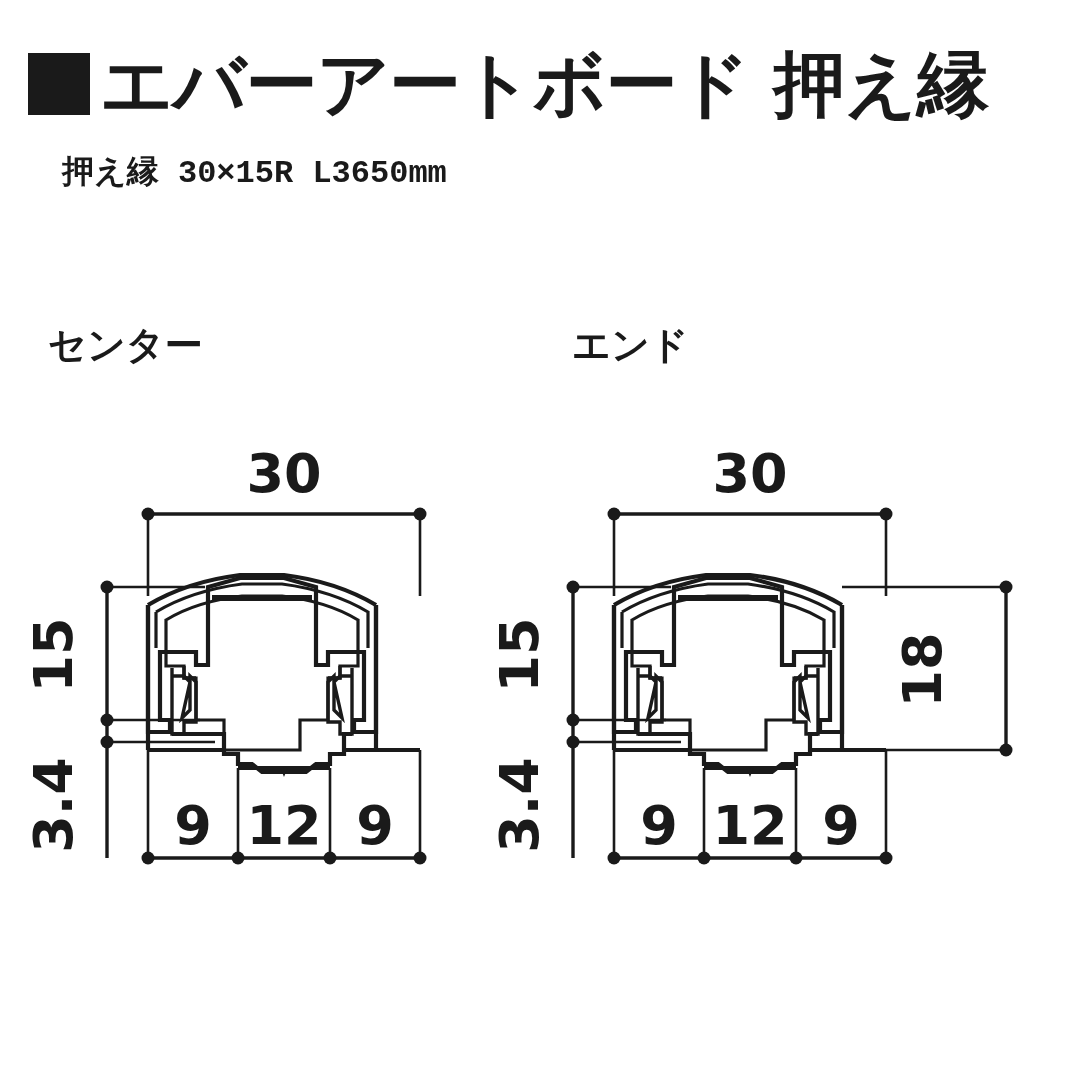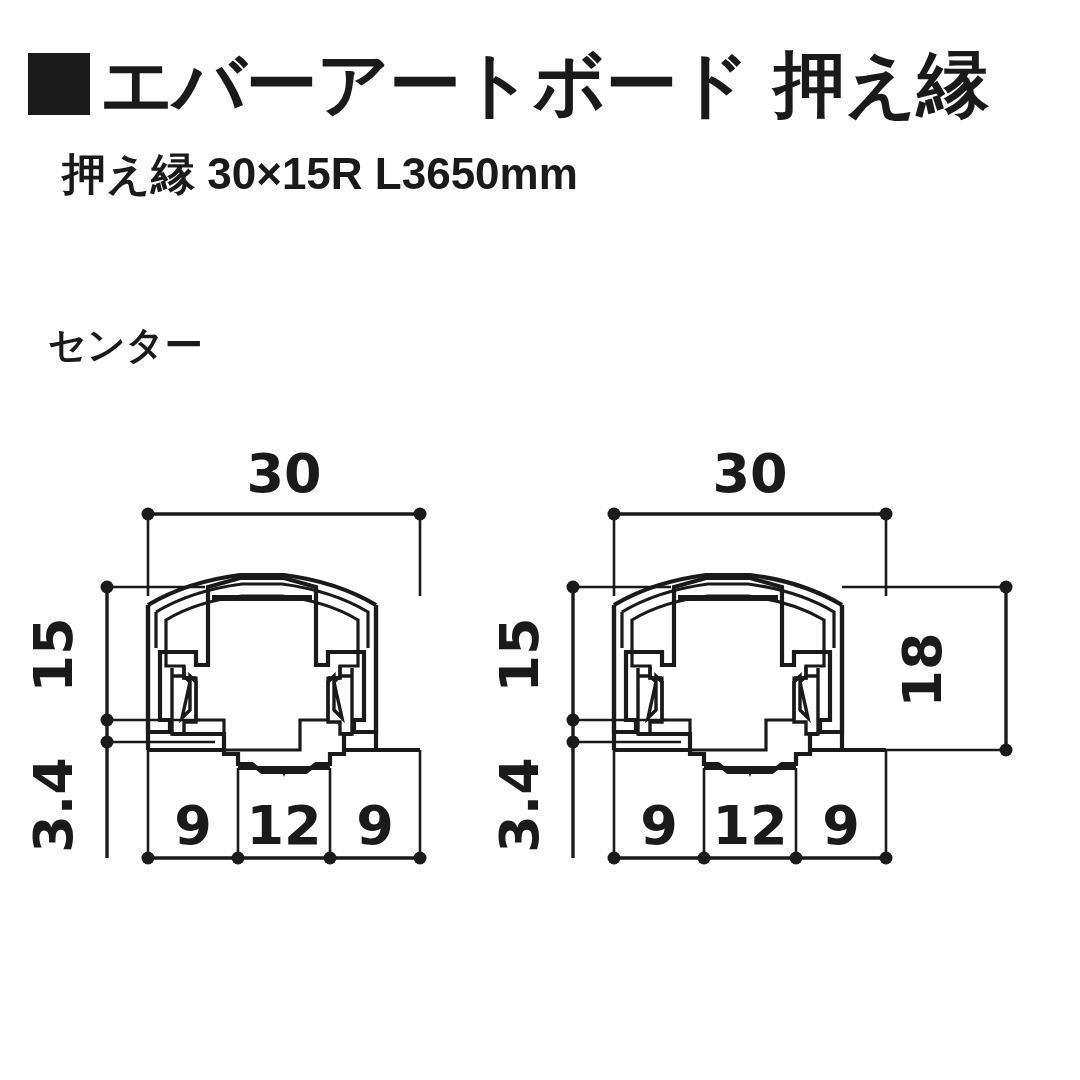--- a/index.html
+++ b/index.html
@@ -56,27 +56,27 @@
     font-weight: 700;
     letter-spacing: -1px;
     color: #1a1a1a;
     font-family: "DejaVu Sans", "Liberation Sans", sans-serif;
   }
 
   .subtitle {
     position: absolute;
     left: 62px;
     top: 150px;
-    font-size: 44px;
+    font-size: 32px;
     line-height: 48px;
     font-weight: 600;
     letter-spacing: 0px;
     color: #1a1a1a;
     white-space: nowrap;
-    font-family: Liberation Sans, sans-serif;
+    font-family: Liberation Mono, monospace;
   }
 
   
   .section-caption {
     position: absolute;
     font-size: 38px;
     line-height: 40px;
     font-weight: 600;
     color: #1a1a1a;
     white-space: nowrap;
@@ -103,20 +103,21 @@
 
   <div class="header-block">
     <div class="title-row">
       <span class="bullet-square"></span>
       <span class="main-title">エバーアートボード 押え縁</span>
     </div>
     <div class="subtitle">押え縁 30×15R  L3650mm</div>
   </div>
 
   <div class="section-caption caption-center">センター</div>
+  <div class="section-caption caption-end">エンド</div>
 
   <div class="drawing" id="drawing-center">
     <svg width="500" height="470" viewBox="0 0 500 470" xmlns="http://www.w3.org/2000/svg">
       <g fill="none" stroke="#1a1a1a" stroke-width="3.2" stroke-linecap="butt" stroke-linejoin="miter">
 
         <g stroke-width="2.6">
 
           <line x1="148" y1="94" x2="148" y2="176"></line>
           <line x1="420" y1="94" x2="420" y2="176"></line>
 

